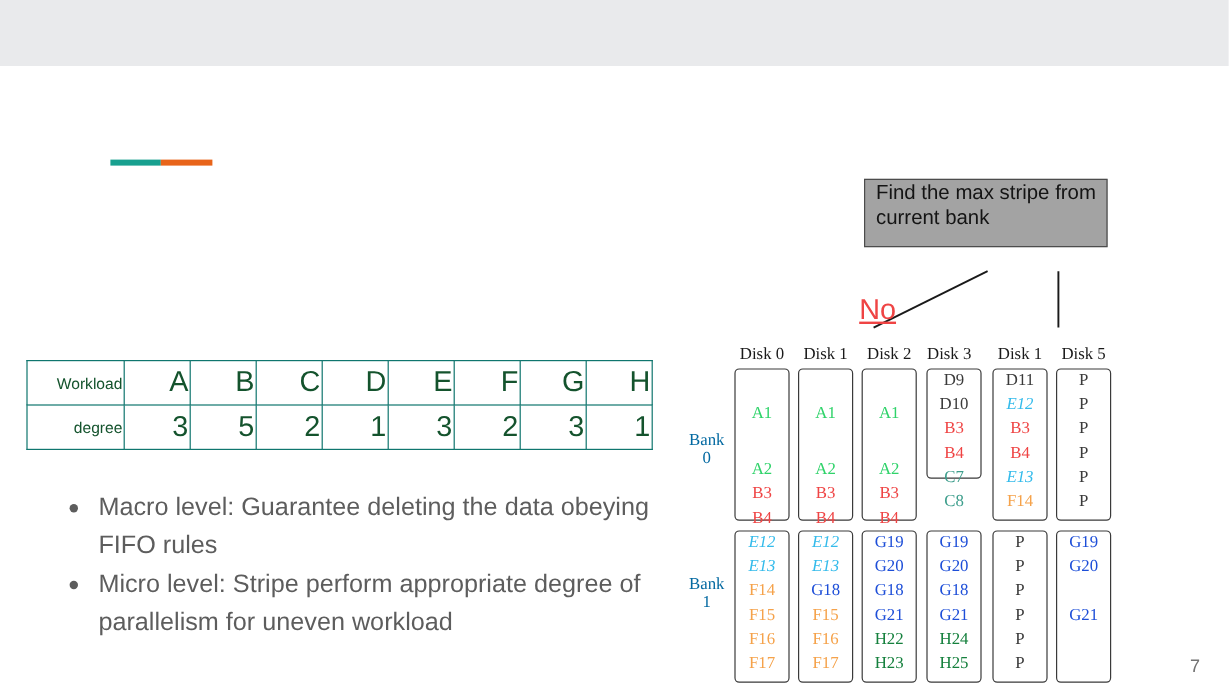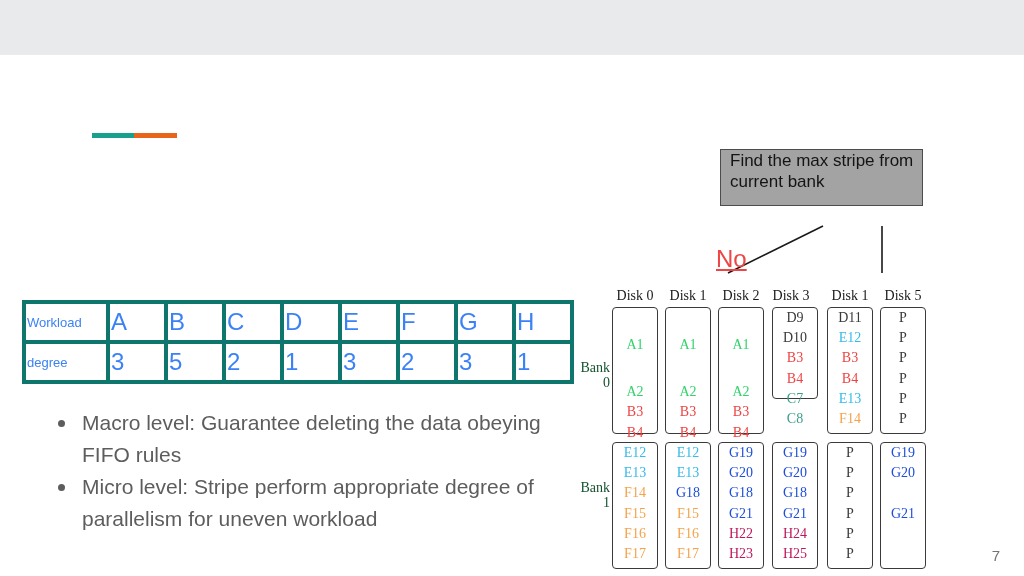--- a/index.html
+++ b/index.html
@@ -83,25 +83,25 @@
 
   
   #workload-table {
     position: absolute;
     left: 22px;
     top: 245px;
     border-collapse: collapse;
     background: #ffffff;
   }
   #workload-table td {
-    border: 4px solid #0f766e;
-    text-align: left;
+    border: 1px solid #0f766e;
+    text-align: right;
     vertical-align: middle;
     height: 34px;
-    color: #3b82f6;
+    color: #14532d;
   }
   #workload-table td.label-cell {
     width: 78px;
     font-size: 13px;
   }
   #workload-table td.data-cell {
     width: 52px;
     font-size: 24px;
   }
 
@@ -120,24 +120,24 @@
     text-align: center;
     font-family: "Liberation Serif", serif;
     font-size: 14px;
     color: #1a1a1a;
     white-space: nowrap;
   }
   .bank-label {
     position: absolute;
     left: 8px;
     width: 42px;
-    text-align: right;
+    text-align: center;
     font-family: "Liberation Serif", serif;
     font-size: 14px;
-    color: #14532d;
+    color: #0369a1;
     line-height: 15px;
   }
   #bank-label-0 { top: 125px; }
   #bank-label-1 { top: 245px; }
 
   .disk-col {
     position: absolute;
     width: 46px;
     box-sizing: border-box;
     border: 1.4px solid #3a3a3a;
@@ -151,24 +151,24 @@
     font-family: "Liberation Serif", serif;
     font-size: 14px;
     white-space: nowrap;
   }
 
   
   .c-A { color: #2fd36a; margin-top: 27px; }
   .c-B { color: #ef4444; }
   .c-C { color: #3d9e8c; }
   .c-D { color: #3a3a3a; }
-  .c-E { color: #34bbeb; }
+  .c-E { color: #34bbeb; font-style: italic; }
   .c-F { color: #f5a24a; }
   .c-G { color: #1d4ed8; }
-  .c-H { color: #be185d; }
+  .c-H { color: #15803d; }
   .c-P { color: #3a3a3a; }
   .c-none { color: transparent; }
 
   
   #callout-box {
     position: absolute;
     left: 720px;
     top: 94px;
     width: 203px;
     height: 57px;

